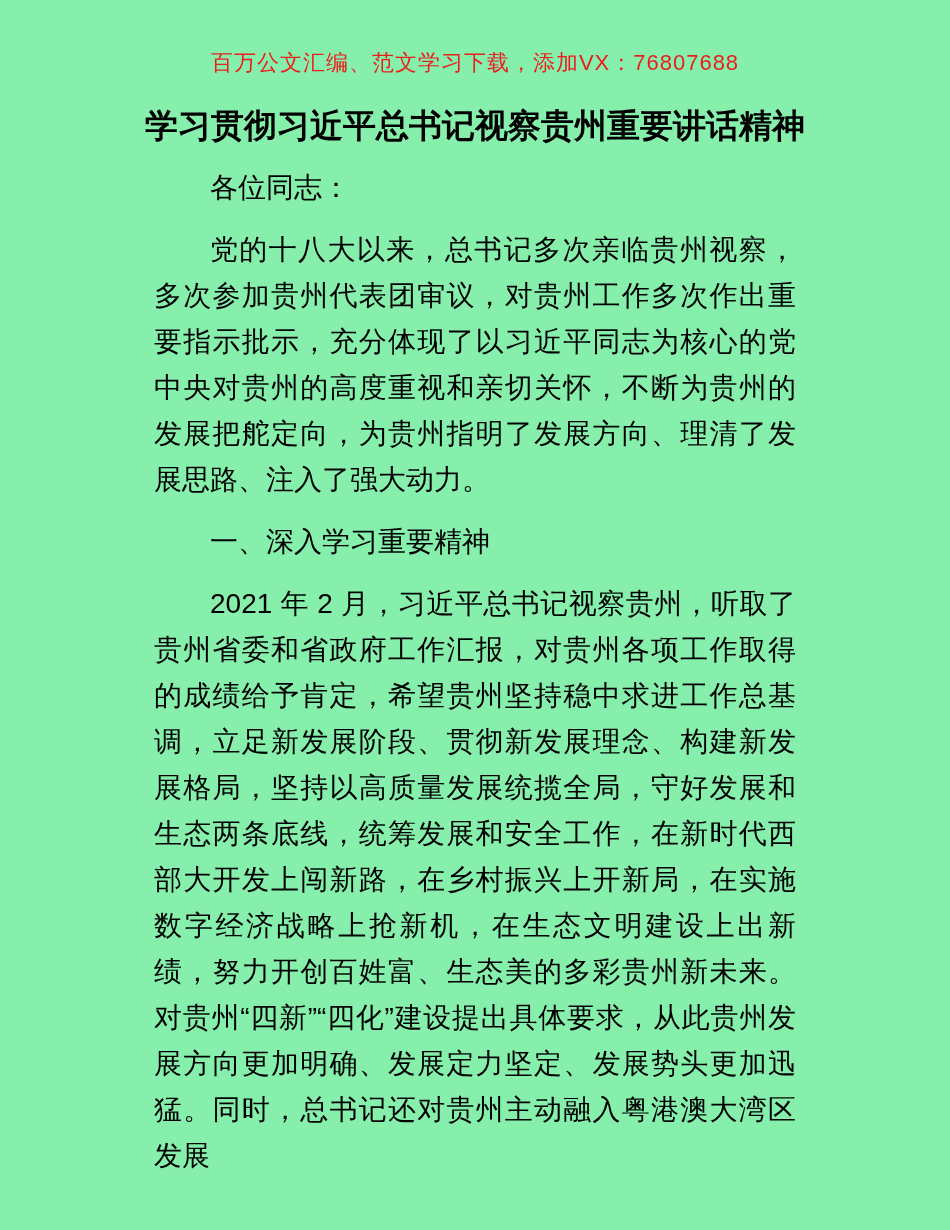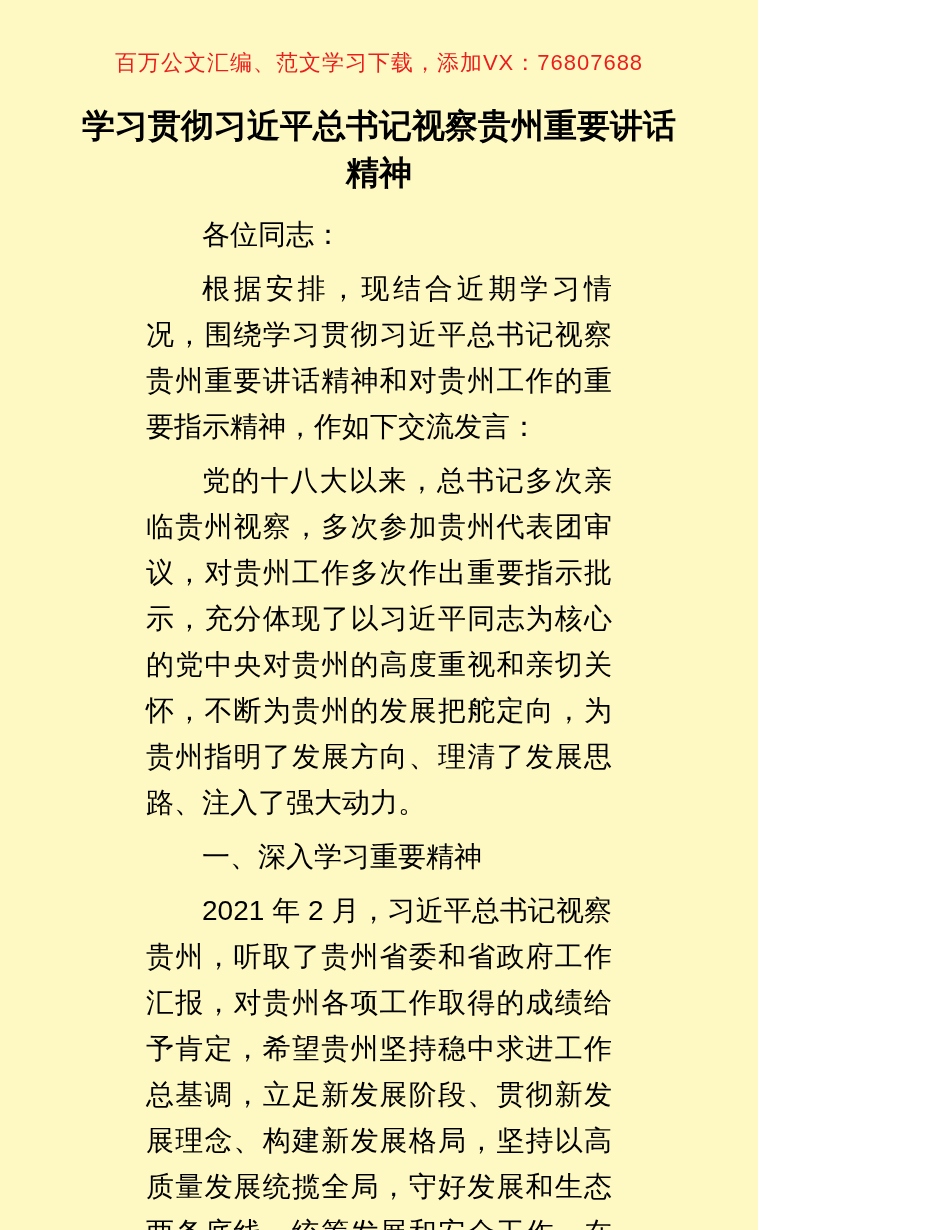--- a/index.html
+++ b/index.html
@@ -8,23 +8,23 @@
     background: #ffffff;
   }
   body {
     width: 950px;
     height: 1230px;
     overflow: hidden;
     font-family: "Liberation Sans", "DejaVu Sans", sans-serif;
     color: #000000;
   }
   .page {
-    width: 758px;
+    width: 950px;
     height: 1230px;
-    background: #fef9c3;
+    background: #86efac;
     box-sizing: border-box;
   }
   .notice {
     padding-top: 48px;
     text-align: center;
     font-size: 22px;
     line-height: 30px;
     letter-spacing: 1px;
   }
   .title {
@@ -39,37 +39,36 @@
     display: block;
   }
   .doc-body {
     margin: 14px 138px 0 138px;
     font-size: 28px;
     line-height: 46px;
     text-align: justify;
     color: #000000;
   }
   .doc-body p {
-    margin: 8px;
+    margin: 16px;
     text-indent: 2em;
   }
   .doc-body p:last-child {
     margin-top: 8px;
   }
 </style>
 </head>
 <body>
 
 <div class="page">
   <div class="notice" style="color: rgb(235, 30, 30);">百万公文汇编、范文学习下载，添加VX：76807688</div>
 
   <h1 class="title">
     <span class="title-line">学习贯彻习近平总书记视察贵州重要讲话精神</span>
   </h1>
 
   <div class="doc-body" id="doc-body">
       <p class="para para-salutation">各位同志：</p>
-      <p class="para para-body">根据安排，现结合近期学习情况，围绕学习贯彻习近平总书记视察贵州重要讲话精神和对贵州工作的重要指示精神，作如下交流发言：</p>
       <p class="para para-body">党的十八大以来，总书记多次亲临贵州视察，多次参加贵州代表团审议，对贵州工作多次作出重要指示批示，充分体现了以习近平同志为核心的党中央对贵州的高度重视和亲切关怀，不断为贵州的发展把舵定向，为贵州指明了发展方向、理清了发展思路、注入了强大动力。</p>
       <p class="para para-heading">一、深入学习重要精神</p>
       <p class="para para-body">2021 年 2 月，习近平总书记视察贵州，听取了贵州省委和省政府工作汇报，对贵州各项工作取得的成绩给予肯定，希望贵州坚持稳中求进工作总基调，立足新发展阶段、贯彻新发展理念、构建新发展格局，坚持以高质量发展统揽全局，守好发展和生态两条底线，统筹发展和安全工作，在新时代西部大开发上闯新路，在乡村振兴上开新局，在实施数字经济战略上抢新机，在生态文明建设上出新绩，努力开创百姓富、生态美的多彩贵州新未来。对贵州“四新”“四化”建设提出具体要求，从此贵州发展方向更加明确、发展定力坚定、发展势头更加迅猛。同时，总书记还对贵州主动融入粤港澳大湾区发展</p>
     </div>
 </div>
 
 </body></html>

